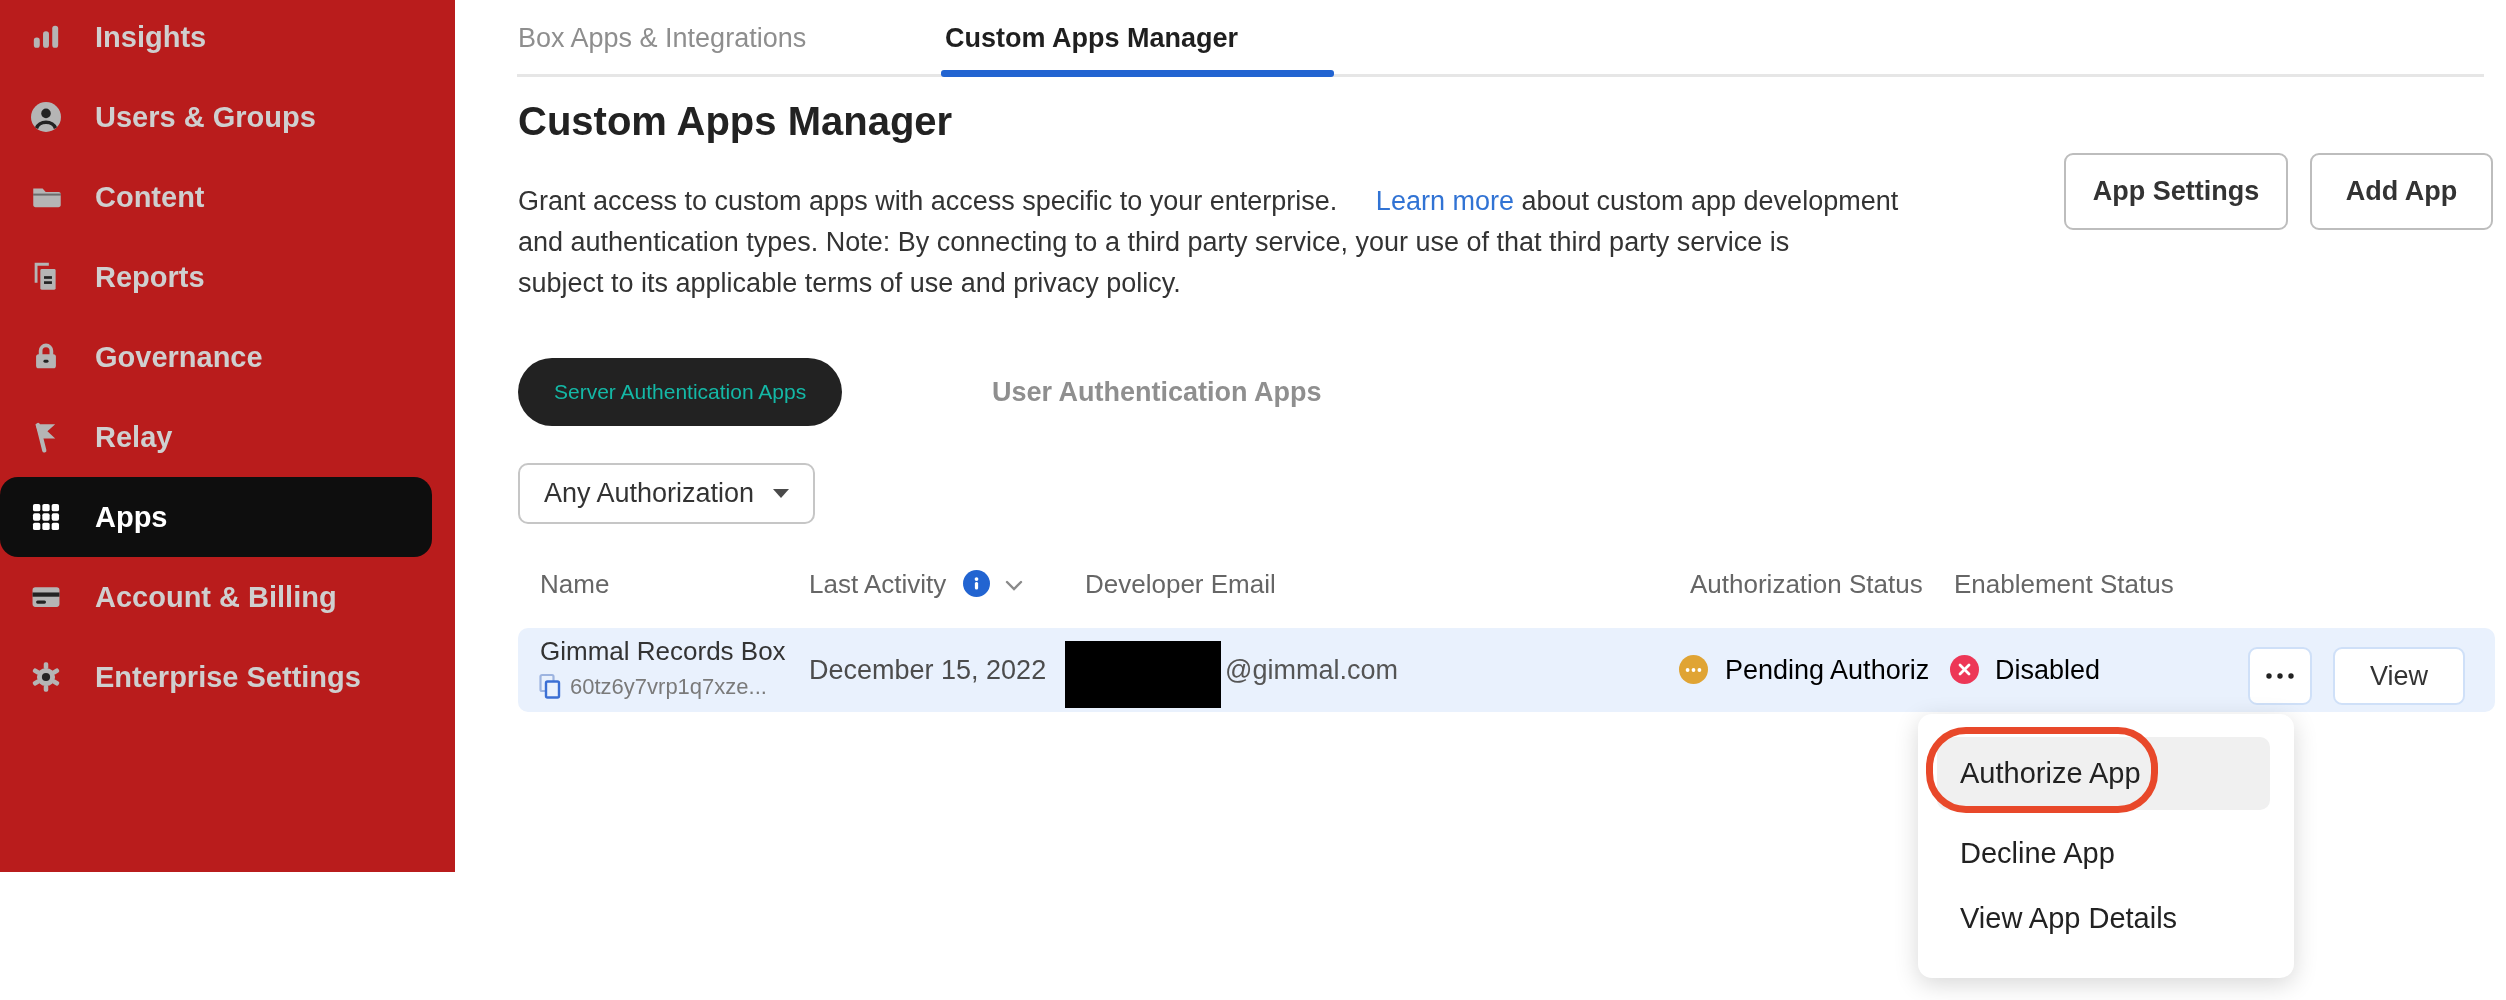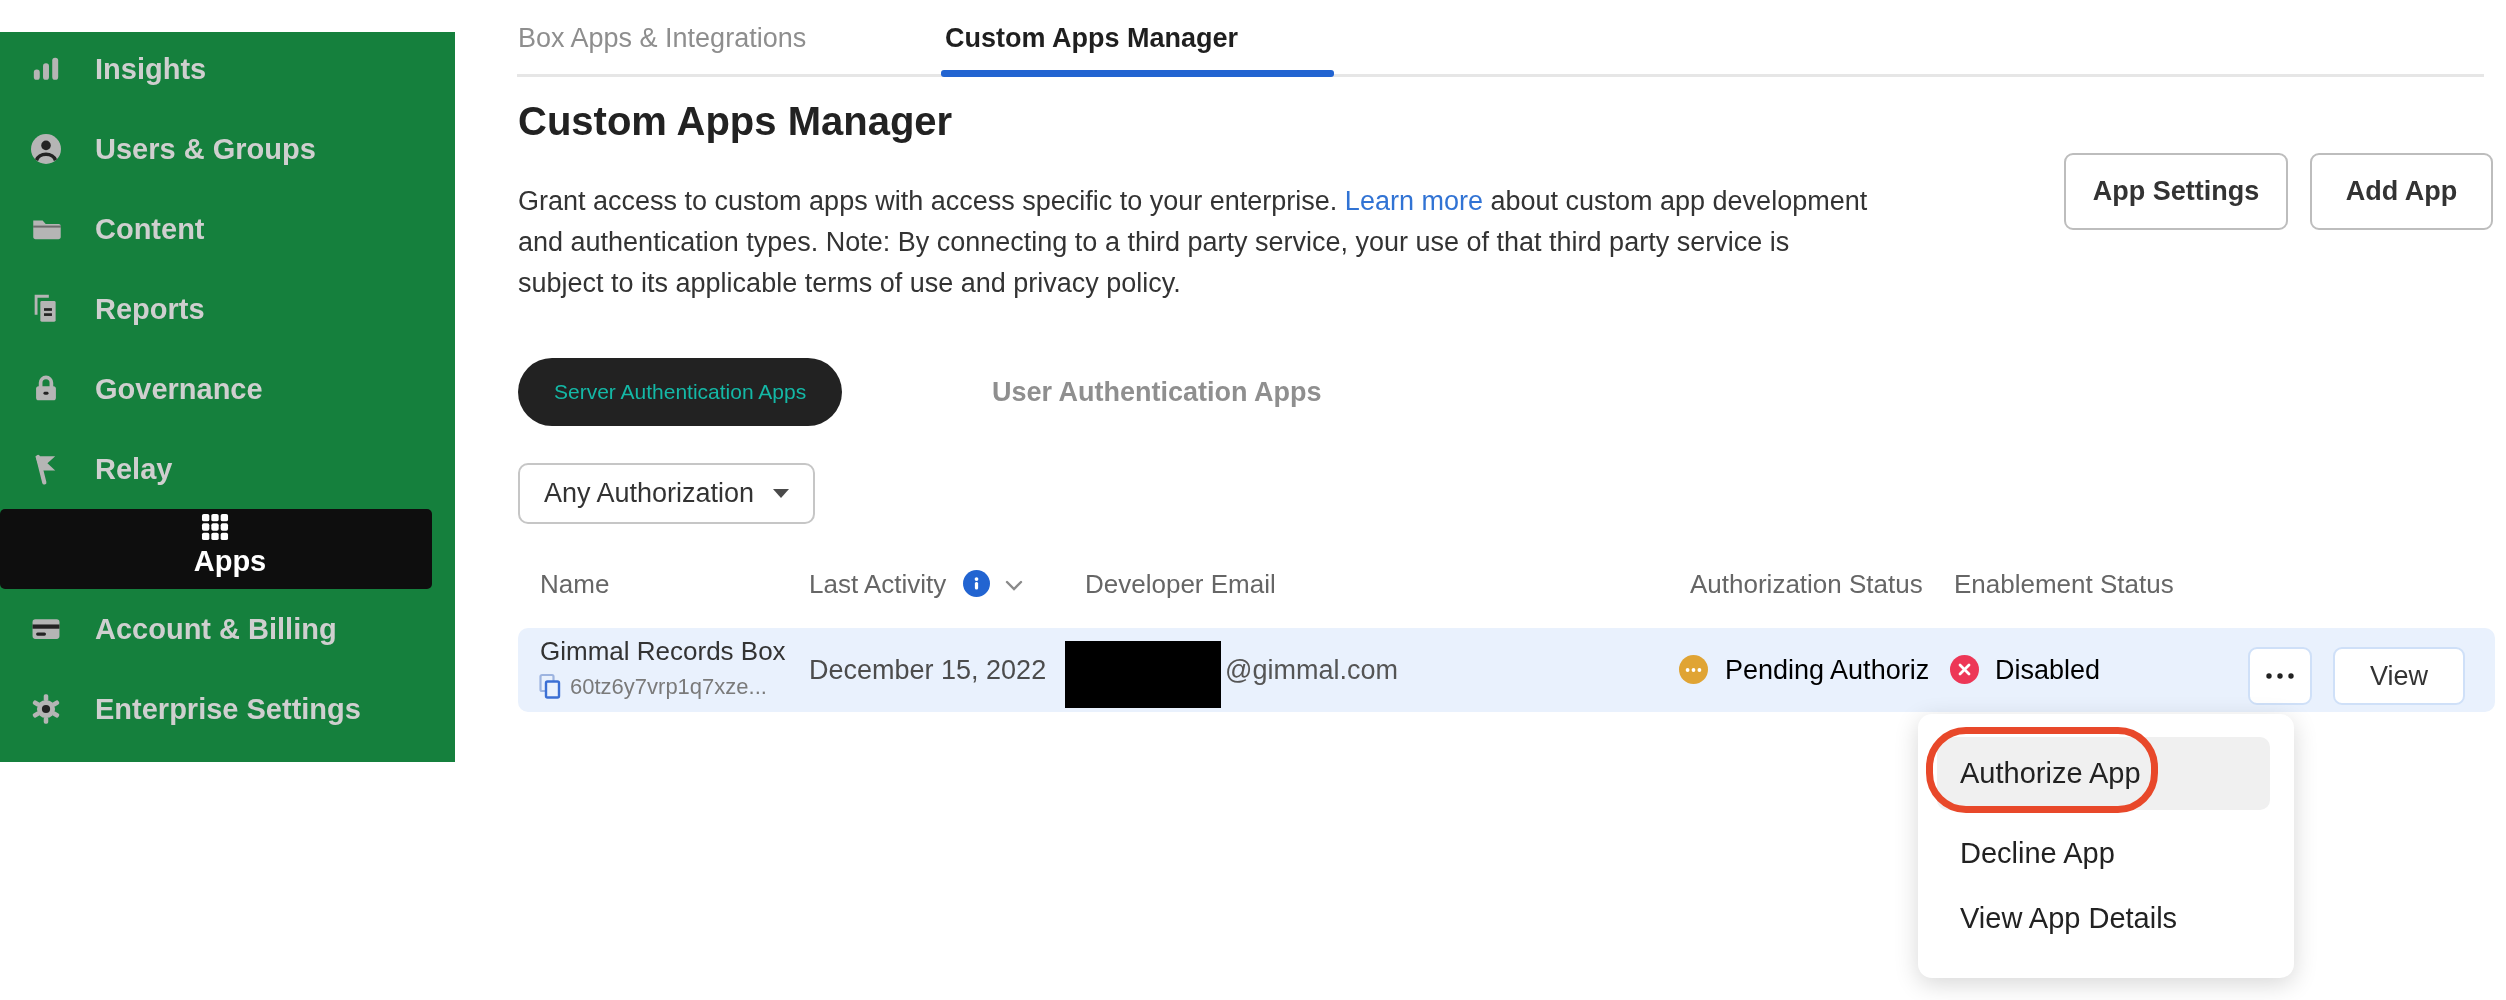--- a/index.html
+++ b/index.html
@@ -1,36 +1,36 @@
 <!DOCTYPE html>
 <html><head>
 <meta charset="utf-8">
 <style>
   html,body{margin:0;padding:0;background:#fff;}
   .screen{position:relative;width:2506px;height:1000px;overflow:hidden;background:#ffffff;
           font-family:"Liberation Sans",sans-serif;}
 
   
-  .sidebar{position:absolute;left:0;top:0;width:455px;height:730px;background:#15803d;margin-top:32px;}
+  .sidebar{position:absolute;left:0;top:0;width:455px;height:872px;background:#b91c1c;}
   .nav-item{position:absolute;left:0;width:455px;height:80px;display:flex;align-items:center;
             padding-left:28px;box-sizing:border-box;color:#cfcfcf;font-size:29px;font-weight:700;cursor:pointer;}
-  .nav-item.active{background:#0e0e0e;border-radius:5px;width:432px;color:#ffffff;flex-direction:column;}
+  .nav-item.active{background:#0e0e0e;border-radius:18px;width:432px;color:#ffffff;}
   .nav-icon{width:36px;height:36px;margin-right:31px;flex:0 0 auto;display:flex;align-items:center;justify-content:center;}
 
   
   .tab-label{position:absolute;top:20px;height:36px;line-height:36px;font-size:27px;}
   .tab-inactive{color:#8e8e8e;}
   .tab-active{color:#1f1f1f;font-weight:700;}
   .tabstrip-line{position:absolute;left:517px;top:74px;width:1967px;height:3px;background:#e6e6e6;}
   .tab-underline{position:absolute;left:941px;top:70px;width:393px;height:7px;background:#2264d1;border-radius:3px;}
 
   
   .page-title{position:absolute;left:518px;top:99px;font-size:40px;font-weight:700;color:#222;}
   .page-desc{position:absolute;left:518px;top:181px;font-size:27px;color:#333;line-height:41px;}
-  .link{color:#3173d4;cursor:pointer;}
+  .link{color:#3173d4;cursor:pointer;margin-left:31px;}
   .btn-outline{position:absolute;box-sizing:border-box;background:#fff;border:2px solid #bdbdbd;border-radius:9px;
                display:flex;align-items:center;justify-content:center;font-size:27px;font-weight:700;color:#333;cursor:pointer;}
 
   
   .segment-active{position:absolute;left:518px;top:358px;height:68px;padding:0 36px;border-radius:34px;background:#222;
                   color:#14b8a6;display:inline-flex;align-items:center;font-size:21px;font-weight:400;cursor:pointer;}
   .segment-inactive{position:absolute;left:992px;top:358px;height:68px;display:inline-flex;align-items:center;
                     color:#8f8f8f;font-size:27px;font-weight:700;cursor:pointer;}
 
   

